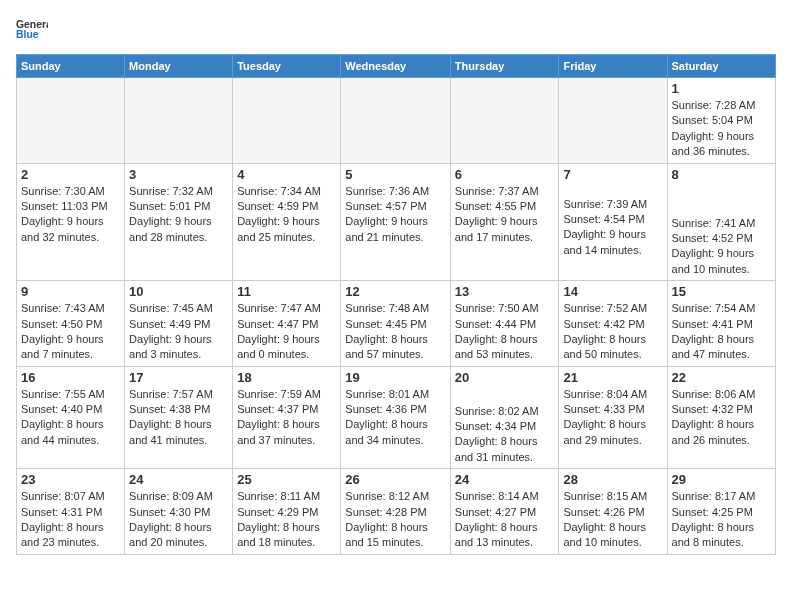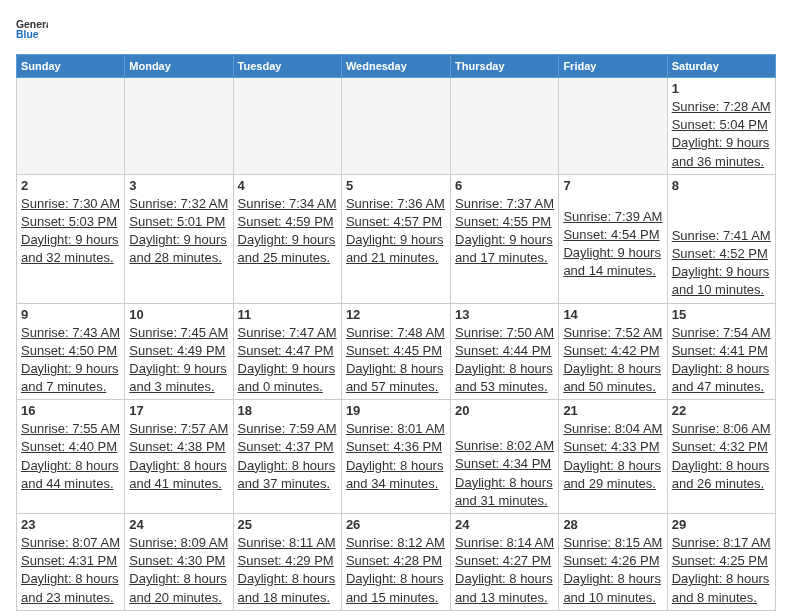--- a/index.html
+++ b/index.html
@@ -65,24 +65,23 @@
       background: #f5f5f5;
     }
     .day-number {
       font-size: 13px;
       font-weight: bold;
       color: #333;
       display: block;
       margin-bottom: 2px;
     }
     .day-info {
-      font-size: 13px;
+      font-size: 11px;
       line-height: 1.4;
       color: #333;
-      text-decoration: underline;
     }
     tr.week-row td {
       height: 82px;
     }
   </style>
 </head>
 <body>
 
 <div class="header">
   <div class="logo">
@@ -128,21 +127,21 @@
           <div class="day-info" style="white-space: pre-line;">Sunrise: 7:28 AM
 Sunset: 5:04 PM
 Daylight: 9 hours
 and 36 minutes.</div>
         </td>
       </tr>
       <tr class="week-row">
         <td>
           <span class="day-number">2</span>
           <div class="day-info" style="white-space: pre-line;">Sunrise: 7:30 AM
-Sunset: 5:03 PM
+Sunset: 11:03 PM
 Daylight: 9 hours
 and 32 minutes.</div>
         </td>
         <td>
           <span class="day-number">3</span>
           <div class="day-info" style="white-space: pre-line;">Sunrise: 7:32 AM
 Sunset: 5:01 PM
 Daylight: 9 hours
 and 28 minutes.</div>
         </td>

